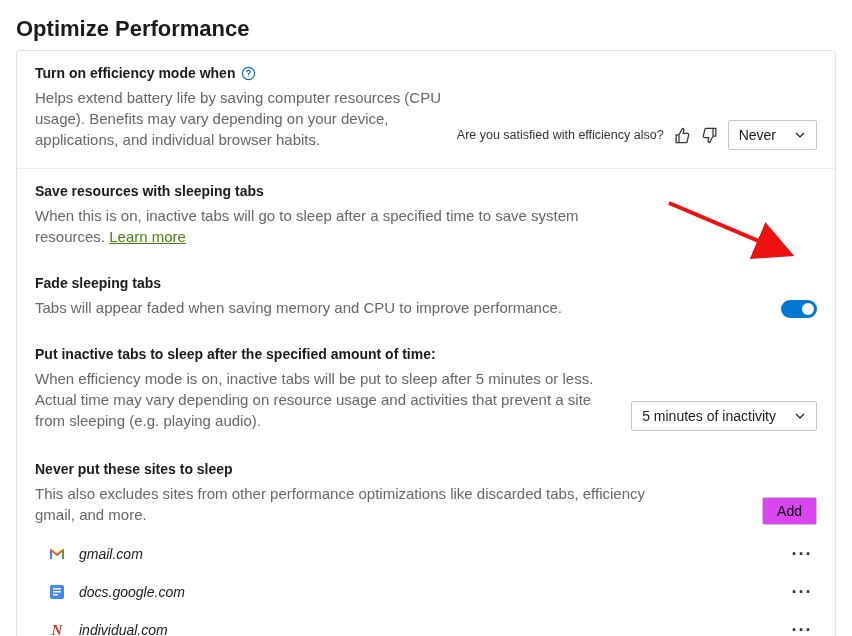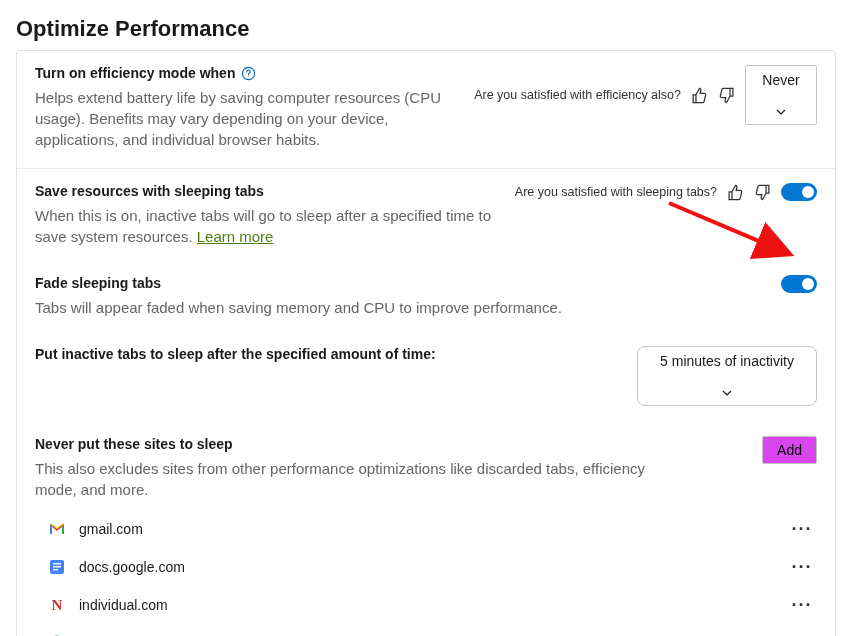--- a/index.html
+++ b/index.html
@@ -22,21 +22,21 @@
       background: #fff;
       position: relative;
     }
     .section {
       padding: 14px 18px 18px 18px;
       border-bottom: 1px solid #ececec;
     }
     .section:last-child { border-bottom: none; }
     .section-top {
       display: flex;
-      align-items: flex-start;
+      align-items: flex-end;
       justify-content: space-between;
       gap: 12px;
     }
     .section-left { flex: 1; min-width: 0; }
     .section-title {
       font-size: 14px;
       font-weight: 600;
       margin-bottom: 6px;
       display: flex;
       align-items: center;
@@ -73,23 +73,22 @@
       border-radius: 2px;
       padding: 6px 10px;
       font-size: 14px;
       background: #fff;
       display: flex;
       align-items: center;
       gap: 18px;
       cursor: pointer;
       min-width: 72px;
       justify-content: space-between;
-      flex-direction: column;
-    }
-    .select-btn.wide { min-width: 180px; border-radius: 8px; }
+    }
+    .select-btn.wide { min-width: 180px; }
     .chevron { width: 12px; height: 12px; }
     .toggle {
       width: 36px;
       height: 18px;
       border-radius: 9px;
       background: #0078d4;
       position: relative;
       cursor: pointer;
     }
     .toggle::after {
@@ -125,20 +124,21 @@
       display: flex;
       align-items: center;
       justify-content: space-between;
       padding: 10px 4px;
     }
     .site-left {
       display: flex;
       align-items: center;
       gap: 14px;
       padding-left: 10px;
+      font-style: italic;
     }
     .site-icon {
       width: 16px;
       height: 16px;
       display: inline-flex;
       align-items: center;
       justify-content: center;
       font-weight: bold;
       font-size: 12px;
     }
@@ -205,70 +205,57 @@
   <div class="section" style="border-bottom:none;">
     <div class="section-top">
       <div class="section-left">
         <div class="section-title">
           <span>Save resources with sleeping tabs</span>
         </div>
         <div class="section-desc">
           <span>When this is on, inactive tabs will go to sleep after a specified time to save system resources. </span><a class="learn-link">Learn more</a>
         </div>
       </div>
-      <div class="section-right">
-        <span class="feedback-text">Are you satisfied with sleeping tabs?</span>
-        <span class="thumb">
-          <svg viewBox="0 0 24 24" fill="none" stroke="currentColor" stroke-width="1.8">
-              <path d="M7 22V11l5-9c1 0 2 1 2 2.5L13 9h6c1 0 2 1 1.7 2l-2 9c-.2 1-1 2-2 2H7z M7 11H3v11h4"></path>
-            </svg>
-        </span>
-        <span class="thumb down">
-          <svg viewBox="0 0 24 24" fill="none" stroke="currentColor" stroke-width="1.8">
-              <path d="M7 22V11l5-9c1 0 2 1 2 2.5L13 9h6c1 0 2 1 1.7 2l-2 9c-.2 1-1 2-2 2H7z M7 11H3v11h4"></path>
-            </svg>
-        </span>
-        <div class="toggle"></div>
-      </div>
     </div>
 
     <div class="section-top" style="margin-top:28px;">
       <div class="section-left">
         <div class="section-title">
           <span>Fade sleeping tabs</span>
         </div>
         <div class="section-desc">Tabs will appear faded when saving memory and CPU to improve performance.</div>
       </div>
       <div class="section-right">
         <div class="toggle"></div>
       </div>
     </div>
 
     <div class="section-top" style="margin-top:28px;">
       <div class="section-left">
         <div class="section-title">
           <span>Put inactive tabs to sleep after the specified amount of time:</span>
         </div>
+        <div class="section-desc" style="max-width:600px;">When efficiency mode is on, inactive tabs will be put to sleep after 5 minutes or less. Actual time may vary depending on resource usage and activities that prevent a site from sleeping (e.g. playing audio).</div>
       </div>
       <div class="section-right">
         <div class="select-btn wide">
           <span>5 minutes of inactivity</span>
           <svg class="chevron" viewBox="0 0 12 12" fill="none" stroke="currentColor" stroke-width="1.2">
               <path d="M2 4l4 4 4-4"></path>
             </svg>
         </div>
       </div>
     </div>
 
     <div class="section-top" style="margin-top:30px;">
       <div class="section-left">
         <div class="section-title">
           <span>Never put these sites to sleep</span>
         </div>
-        <div class="section-desc" style="max-width:640px;">This also excludes sites from other performance optimizations like discarded tabs, efficiency mode, and more.</div>
+        <div class="section-desc" style="max-width:640px;">This also excludes sites from other performance optimizations like discarded tabs, efficiency gmail, and more.</div>
       </div>
       <div class="section-right">
         <button class="btn">Add</button>
       </div>
     </div>
     <div class="spacer"></div>
 
     <div id="site-list">
         <div class="site-row">
           <div class="site-left">

